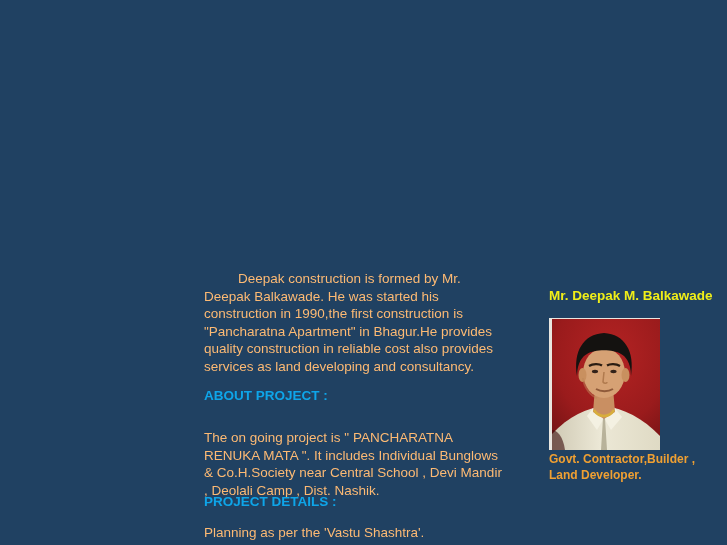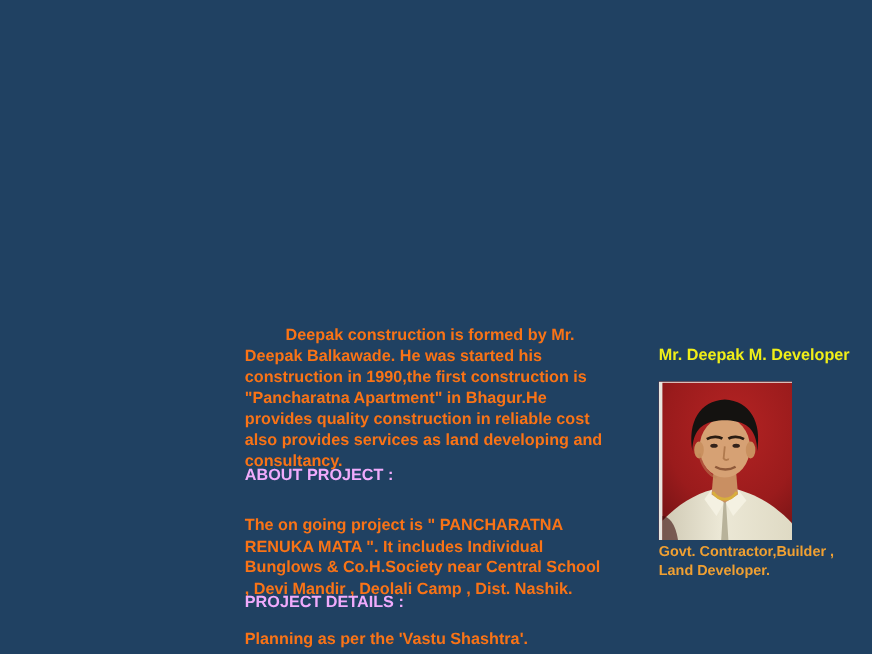--- a/index.html
+++ b/index.html
@@ -14,32 +14,32 @@
     position: relative;
     font-family: "Liberation Sans", sans-serif;
     font-weight: bold;
   }
   .abs { position: absolute; }
 
   
   .body-text {
     left: 204px;
     width: 303px;
-    color: #f97316;
+    color: #fdba74;
     font-size: 13.5px;
     line-height: 17.5px;
-    font-weight: bold;
+    font-weight: normal;
   }
   .intro        { top: 270px; text-indent: 34px; }
   .para-about   { top: 417px; margin-top: 12px; }
   .para-details { top: 524px; white-space: nowrap; }
 
   .heading {
     left: 204px;
-    color: #f0abfc;
+    color: #0ea5e9;
     font-size: 13.5px;
     line-height: 17.5px;
     font-weight: bold;
     white-space: nowrap;
   }
   .heading-about   { top: 387px; }
   .heading-details { top: 493px; }
 
   
   .profile-name {
@@ -74,21 +74,21 @@
 <div class="abs body-text intro">Deepak construction is formed by Mr. Deepak Balkawade. He was started his construction in 1990,the first construction is "Pancharatna Apartment" in Bhagur.He provides quality construction in reliable cost also provides services as land developing and consultancy.</div>
 
 <div class="abs heading heading-about">ABOUT PROJECT :</div>
 
 <div class="abs body-text para-about">The on going project is " PANCHARATNA RENUKA MATA ". It includes Individual Bunglows &amp; Co.H.Society near Central School , Devi Mandir , Deolali Camp , Dist. Nashik.</div>
 
 <div class="abs heading heading-details">PROJECT DETAILS :</div>
 
 <div class="abs body-text para-details">Planning as per the 'Vastu Shashtra'.</div>
 
-<div class="abs profile-name">Mr. Deepak M. Developer</div>
+<div class="abs profile-name">Mr. Deepak M. Balkawade</div>
 
 <div class="abs photo-frame">
   <svg width="111" height="132" viewBox="0 0 111 132">
     <defs>
       <radialGradient id="redbg" cx="0.55" cy="0.28" r="0.95">
         <stop offset="0" stop-color="#b42323"></stop>
         <stop offset="0.55" stop-color="#9a1b1c"></stop>
         <stop offset="1" stop-color="#641012"></stop>
       </radialGradient>
       <linearGradient id="shirt" x1="0" y1="0" x2="1" y2="0">

